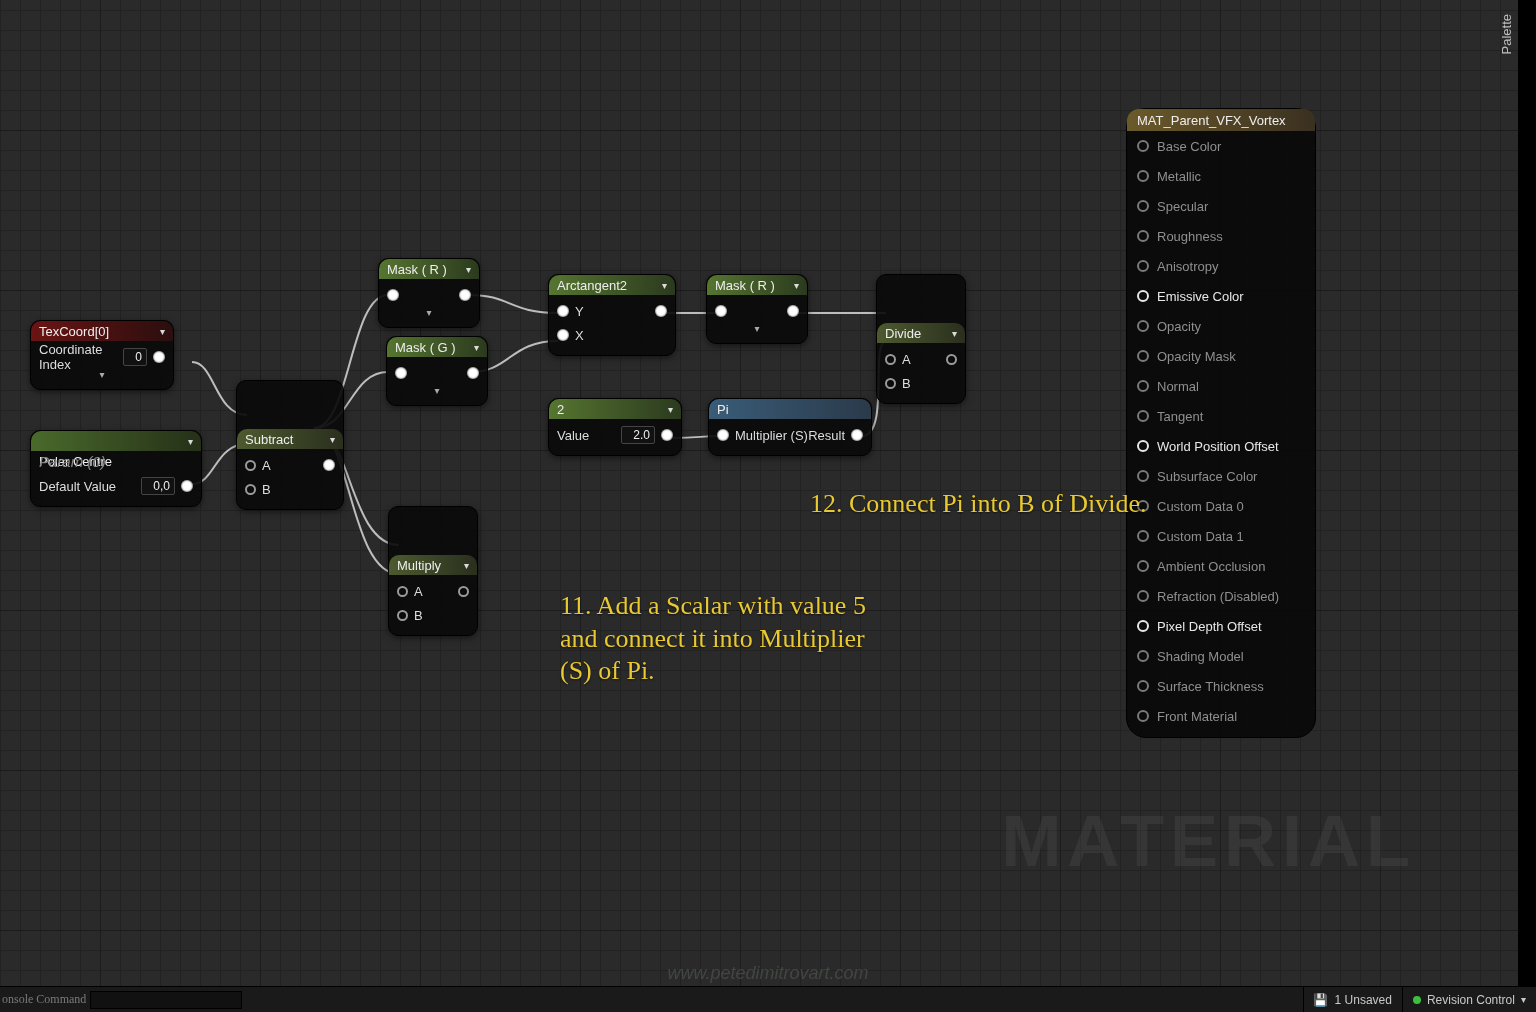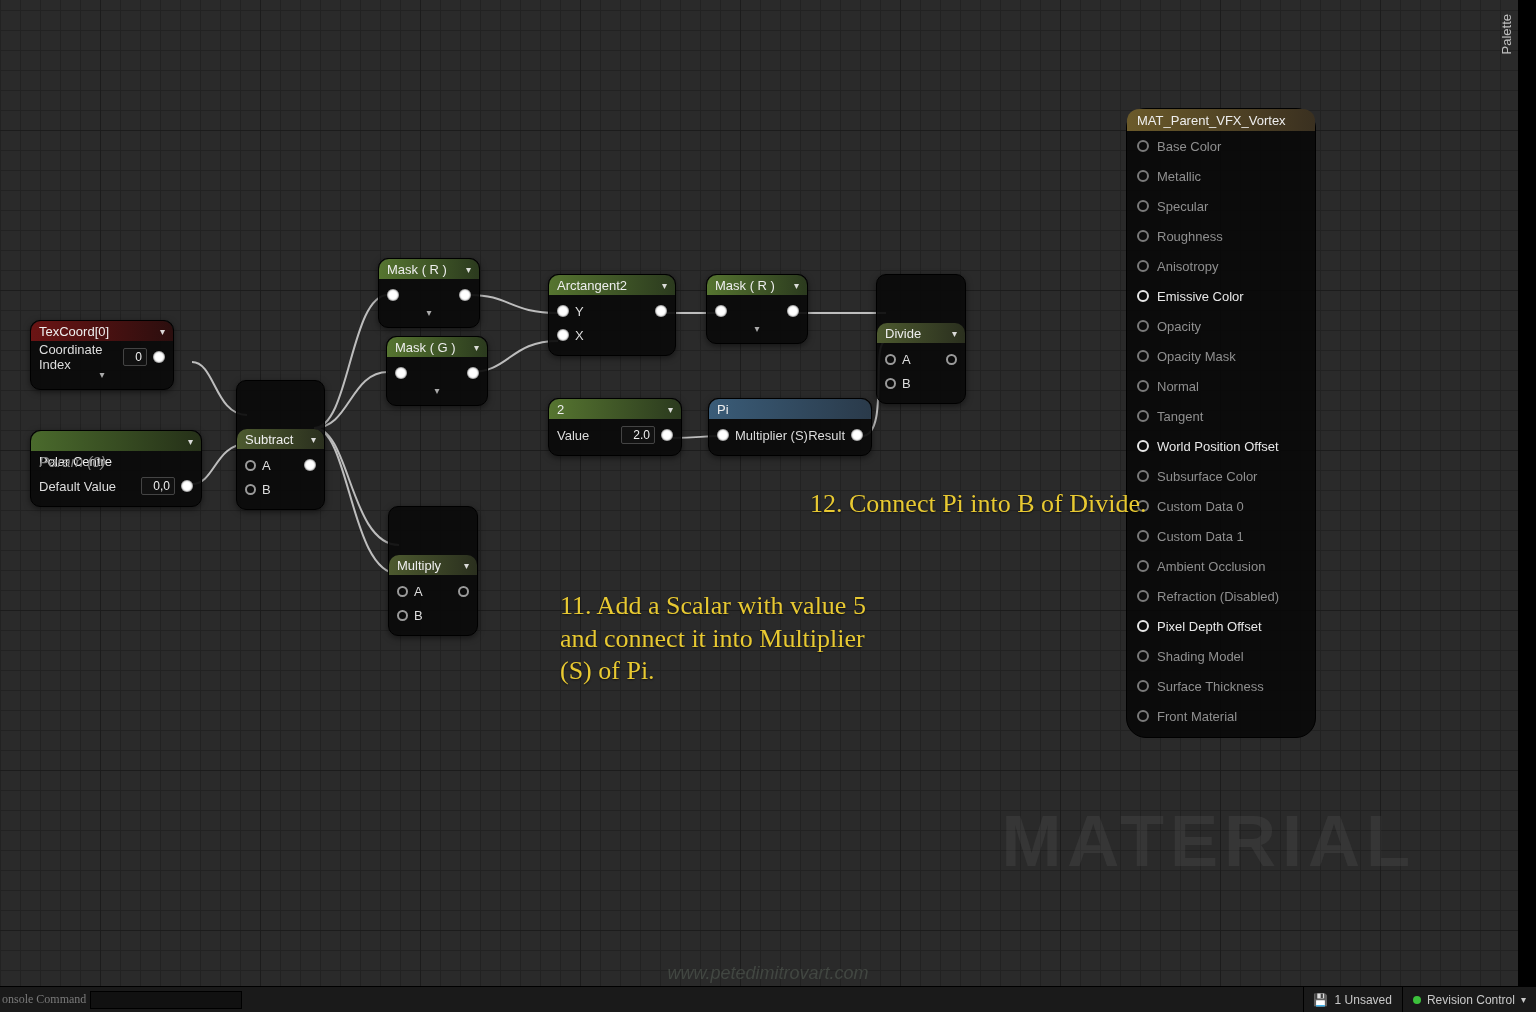--- a/index.html
+++ b/index.html
@@ -222,21 +222,21 @@
     <div class="row">
       <span class="lab">Default Value</span>
       <span style="display:flex;align-items:center;gap:6px;">
         <input class="valbox" style="width: 34px;" value="0,0">
         <span class="pin"></span>
       </span>
     </div>
   </div>
 </div>
 
-<div class="node" style="left:236px; top:380px; width:89px;">
+<div class="node" style="left:236px; top:380px; width:108px;">
   <div class="nhead h-olive">
     <span class="ttl">Subtract</span>
     <span class="chev">▾</span>
   </div>
   <div class="nbody">
     <div class="row">
       <span style="display:flex;align-items:center;gap:6px;">
           <span class="pin hollow"></span>
           <span class="lab">A</span>
         </span>

